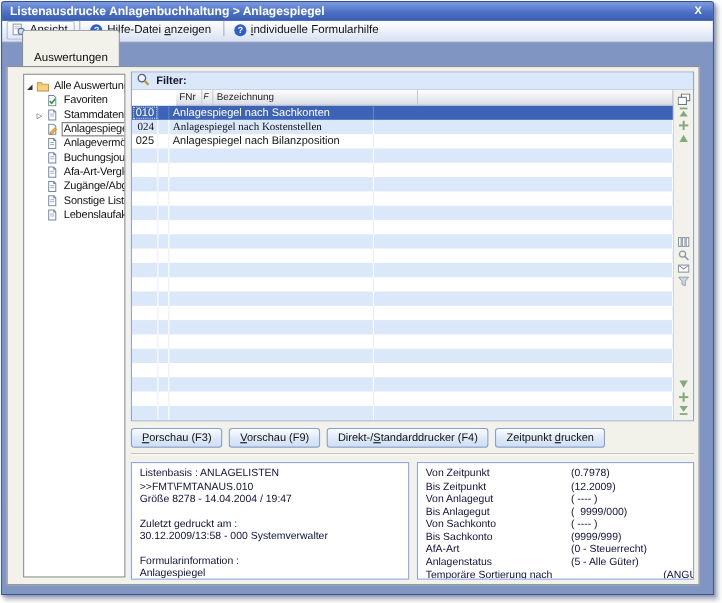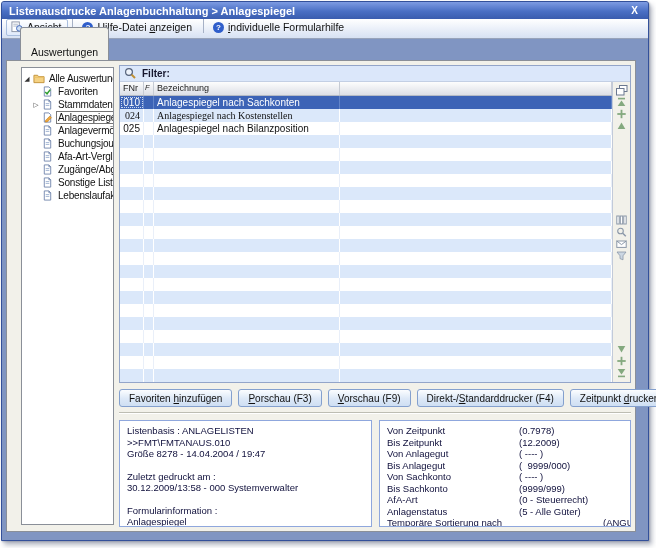--- a/index.html
+++ b/index.html
@@ -62,21 +62,21 @@
   .tablewrap { height:318px; flex:0 0 318px; border:1px solid #93a5c9; background:#fff;
                display:flex; flex-direction:column; }
   .filterbar { height:16px; flex:0 0 16px; background:#dbe7fa; border-bottom:1px solid #c3cfe4;
                display:flex; align-items:center; gap:6px; padding:4px 4px;
                font-size:10px; font-weight:bold; color:#17172e; }
   .gbody { flex:1; display:flex; min-height:0; }
   .grid { flex:1; display:flex; flex-direction:column; background:#fff;
           border-right:1px solid #c2cad9; min-width:0; }
   .ghead { height:14px; flex:0 0 14px; display:flex;
            background:linear-gradient(#fdfdfd,#dcdfe6); border-bottom:1px solid #b4bac5;
-           font-size:9px; color:#222; }
+           font-size:9px; color:#222;margin-left:40px; }
   .ghead .c { border-right:1px solid #c6cbd4; padding:1px 3px; overflow:hidden; }
   .c1 { width:24px; flex:0 0 24px; }
   .c2 { width:10px; flex:0 0 10px; padding:1px 1px !important; font-size:7.5px; font-style:italic; }
   .c3 { width:186px; flex:0 0 186px; }
   .c4 { flex:1; }
   .grows { flex:1; overflow:hidden; }
   .row { height:13px; display:flex; font-size:10px; color:#111; cursor:default; }
   .row .c { border-right:1px solid #e9eff9; padding:0 3px; line-height:13px;
             overflow:hidden; white-space:nowrap; }
   .row .c1 { text-align:right; }
@@ -487,21 +487,20 @@
                     <svg width="11" height="10" viewBox="0 0 11 10">
                       <path d="M5.5 6.4L1.7 1h7.6z" fill="#84a97f"></path>
                       <rect x="2" y="7.6" width="7" height="1.6" fill="#84a97f"></rect>
                     </svg>
                   </span>
                 </div>
             </div>
           </div>
 
           <div class="btnrow">
-            <button class="abtn"><span>Favoriten </span><u>h</u><span>inzufügen</span></button>
             <button class="abtn"><span></span><u>P</u><span>orschau (F3)</span></button>
             <button class="abtn"><span></span><u>V</u><span>orschau (F9)</span></button>
             <button class="abtn"><span>Direkt-/</span><u>S</u><span>tandarddrucker (F4)</span></button>
             <button class="abtn"><span>Zeitpunkt </span><u>d</u><span>rucken</span></button>
           </div>
 
           <div class="groove"></div>
 
           <div class="infos">
             <div class="ipanel leftp" id="infoL">

